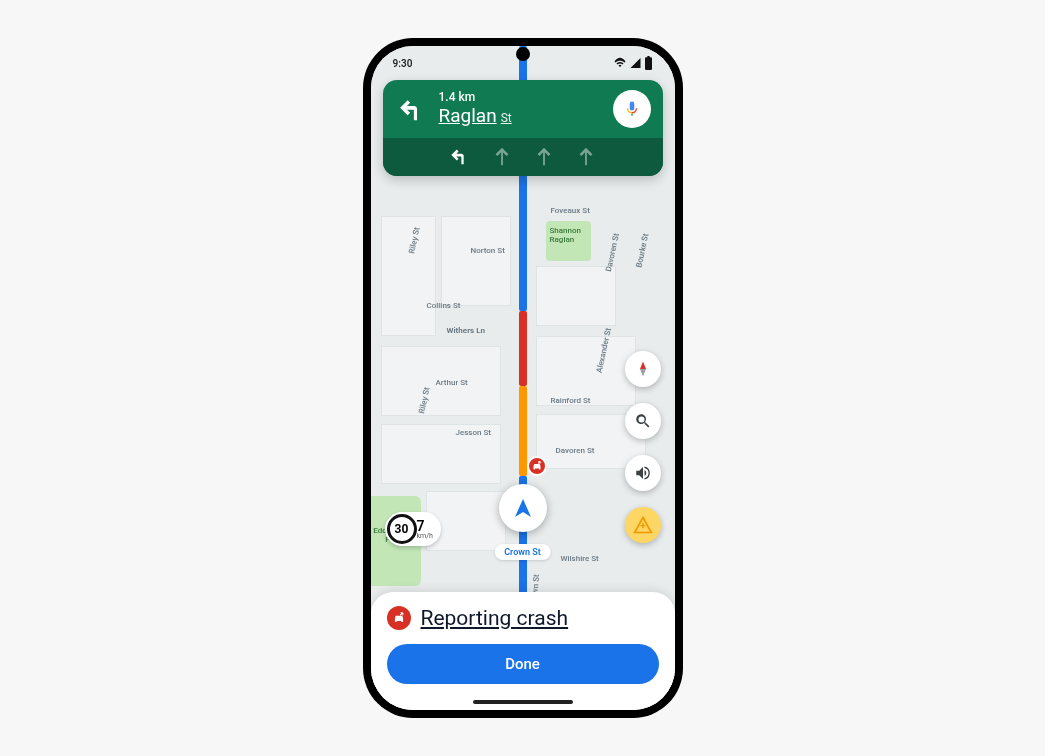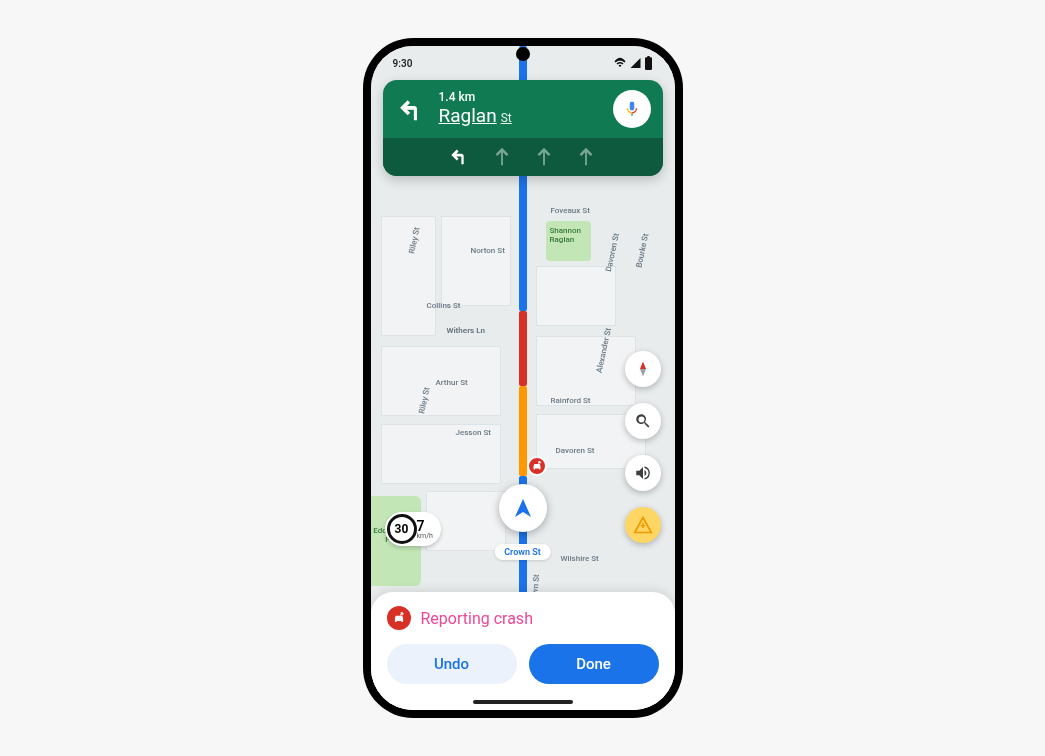--- a/index.html
+++ b/index.html
@@ -219,21 +219,21 @@
   .sheet-title-row {
     display: flex; align-items: center; gap: 10px;
     margin-bottom: 14px;
   }
   .crash-icon-circle {
     width: 24px; height: 24px;
     background: #d93025;
     border-radius: 50%;
     display: flex; align-items: center; justify-content: center;
   }
-  .sheet-title { font-size: 16px; color: #ec4899; font-weight: 400; }
+  .sheet-title { font-size: 21px; color: #0f172a; font-weight: 400; text-decoration: underline; }
   .sheet-btns { display: flex; gap: 12px; }
   .btn {
     flex: 1;
     height: 40px;
     border-radius: 22px;
     display: flex; align-items: center; justify-content: center;
     font-size: 15px;
     font-weight: 500;
     cursor: pointer;
   }
@@ -400,23 +400,20 @@
     <div class="bottom-sheet">
       <div class="sheet-title-row">
         <div class="crash-icon-circle">
           <svg width="14" height="14" viewBox="0 0 24 24">
               <path fill="#fff" d="M5 13l1-4c.2-.8.9-1 1.5-1h9c.6 0 1.3.2 1.5 1l1 4v5c0 .5-.5 1-1 1h-1c-.5 0-1-.5-1-1v-1H8v1c0 .5-.5 1-1 1H6c-.5 0-1-.5-1-1v-5zM18 2l3 4-3-1 1 3-3-2-1 3-1-4 2-1-2-2h4z"></path>
             </svg>
         </div>
         <span class="sheet-title">Reporting crash</span>
       </div>
       <div class="sheet-btns">
-        <div class="btn btn-secondary">
-          <span>Undo</span>
-        </div>
         <div class="btn btn-primary">
           <span>Done</span>
         </div>
       </div>
     </div>
 
     <div class="home-bar"></div>
 
   </div>
 </div>

